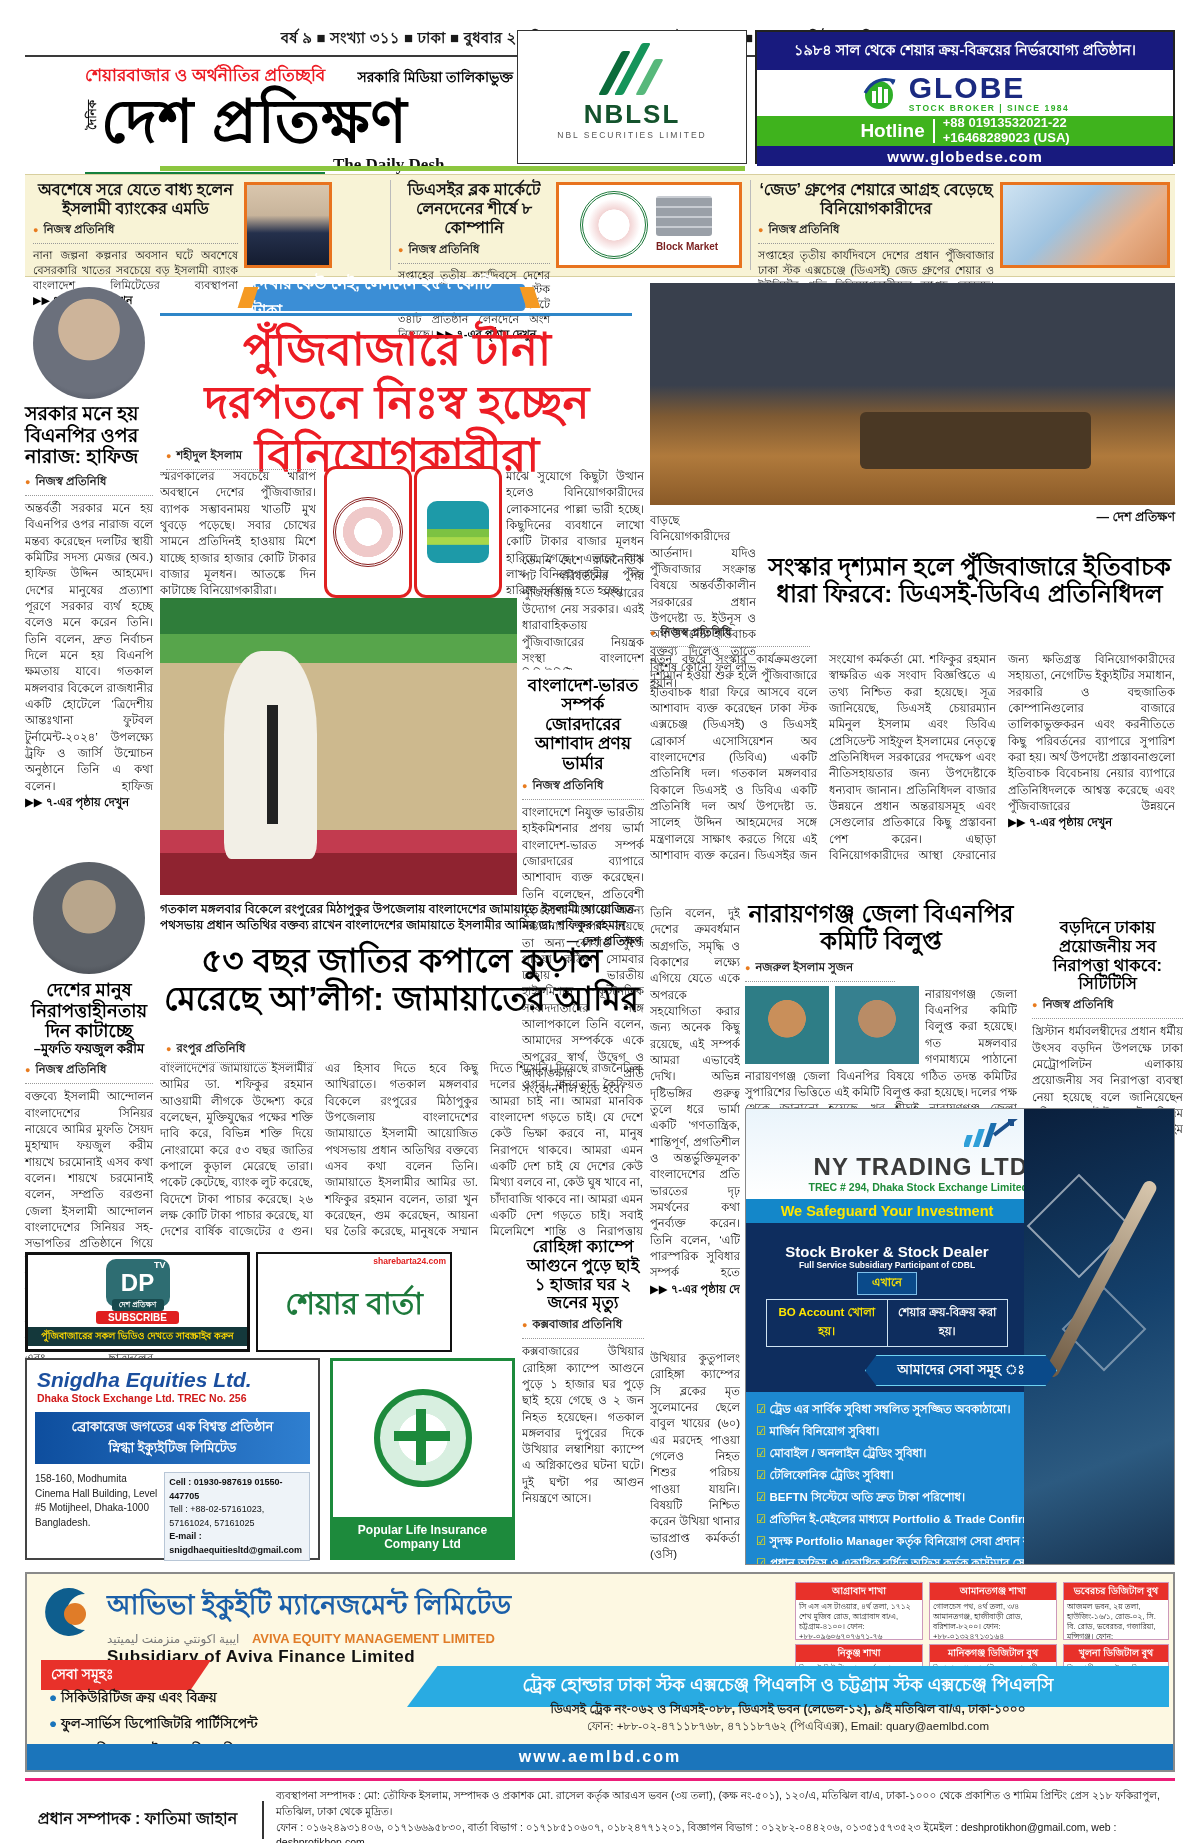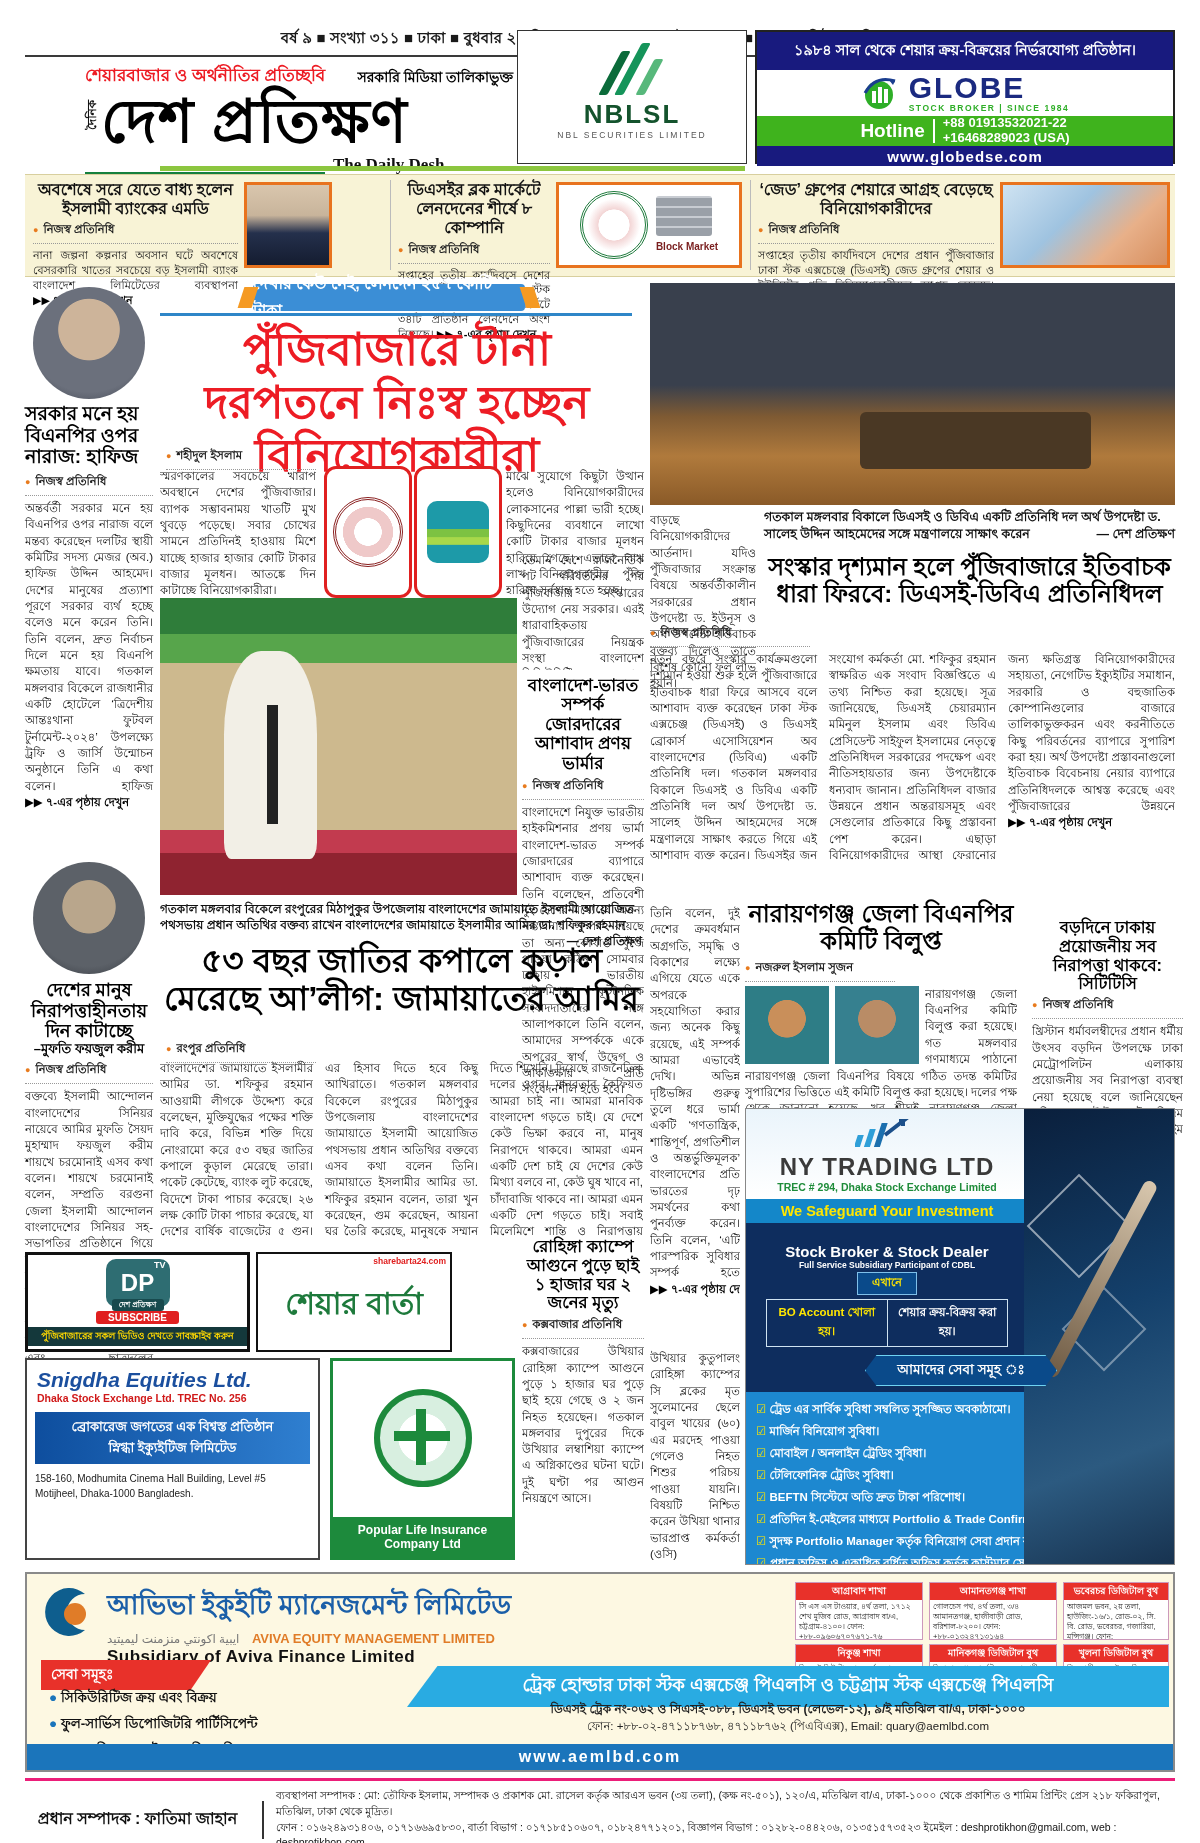--- a/index.html
+++ b/index.html
@@ -194,21 +194,21 @@
     <span style="width:62px;height:62px;border-radius:10px;background:linear-gradient(180deg,#1d9aa8 0 45%,#7dc242 46% 58%,#a8d84a 59% 70%,#1d9aa8 71% 100%);display:inline-block;"></span>
   </div>
   <div class="abs bd" style="left:506px;top:468px;width:138px;height:126px;overflow:hidden;">মাঝে সুযোগে কিছুটা উত্থান হলেও বিনিয়োগকারীদের লোকসানের পাল্লা ভারী হচ্ছে। কিছুদিনের ব্যবধানে লাখো কোটি টাকার বাজার মূলধন হারিয়ে গেছে। এভাবে লাখ লাখ বিনিয়োগকারীর পুঁজি হারিয়ে সর্বস্বান্ত হতে হচ্ছে।</div>
 
   <div class="abs" style="left:650px;top:283px;width:525px;height:222px;background:linear-gradient(180deg,#39404d 0 46%,#7e5a33 60%,#b07a3c 78%,#8a5a28 100%);">
     <span class="abs" style="left:40%;top:58%;width:44%;height:26%;background:#4a3824;border-radius:6px;"></span>
   </div>
 
   <div class="abs bd" style="left:650px;top:512px;width:106px;height:188px;overflow:hidden;">বাড়ছে বিনিয়োগকারীদের আর্তনাদ। যদিও পুঁজিবাজার সংক্রান্ত বিষয়ে অন্তর্বর্তীকালীন সরকারের প্রধান উপদেষ্টা ড. ইউনূস ও অর্থ উপদেষ্টা ইতিবাচক বক্তব্য দিলেও তাতে বিশেষ কোনো ফল লাভ হয়নি।</div>
   <div class="abs cap" style="left:764px;top:509px;width:411px;">
-    <span>গতকাল মঙ্গলবার বিকালে ডিএসই ও ডিবিএ একটি প্রতিনিধি দল অর্থ উপদেষ্টা ড. সালেহ উদ্দিন আহমেদের সঙ্গে মন্ত্রণালয়ে সাক্ষাৎ করেন</span> <span style="float:right;font-weight:800;">— দেশ প্রতিক্ষণ</span>
+     <span style="float:right;font-weight:800;">— দেশ প্রতিক্ষণ</span>
   </div>
   <div class="abs hl ctr" style="left:764px;top:553px;width:411px;font-size:24px;">সংস্কার দৃশ্যমান হলে পুঁজিবাজারে ইতিবাচক ধারা ফিরবে: ডিএসই-ডিবিএ প্রতিনিধিদল</div>
 
   <div class="abs" style="left:650px;top:624px;width:525px;height:272px;">
     <div class="by" style="width:160px;">
         <span class="dot">●</span>
         <span>নিজস্ব প্রতিনিধি</span>
       </div>
     <div class="bd c3" style="height:246px;overflow:hidden;"><span>নতুন বছরে সংস্কার কার্যক্রমগুলো দৃশ্যমান হওয়া শুরু হলে পুঁজিবাজারে ইতিবাচক ধারা ফিরে আসবে বলে আশাবাদ ব্যক্ত করেছেন ঢাকা স্টক এক্সচেঞ্জ (ডিএসই) ও ডিএসই ব্রোকার্স এসোসিয়েশন অব বাংলাদেশের (ডিবিএ) একটি প্রতিনিধি দল। গতকাল মঙ্গলবার বিকালে ডিএসই ও ডিবিএ একটি প্রতিনিধি দল অর্থ উপদেষ্টা ড. সালেহ উদ্দিন আহমেদের সঙ্গে মন্ত্রণালয়ে সাক্ষাৎ করতে গিয়ে এই আশাবাদ ব্যক্ত করেন। ডিএসইর জন সংযোগ কর্মকর্তা মো. শফিকুর রহমান স্বাক্ষরিত এক সংবাদ বিজ্ঞপ্তিতে এ তথ্য নিশ্চিত করা হয়েছে। সূত্র জানিয়েছে, ডিএসই চেয়ারম্যান মমিনুল ইসলাম এবং ডিবিএ প্রেসিডেন্ট সাইফুল ইসলামের নেতৃত্বে প্রতিনিধিদল সরকারের পদক্ষেপ এবং নীতিসহায়তার জন্য উপদেষ্টাকে ধন্যবাদ জানান। প্রতিনিধিদল বাজার উন্নয়নে প্রধান অন্তরায়সমূহ এবং সেগুলোর প্রতিকারে কিছু প্রস্তাবনা পেশ করেন। এছাড়া বিনিয়োগকারীদের আস্থা ফেরানোর জন্য ক্ষতিগ্রস্ত বিনিয়োগকারীদের সহায়তা, নেগেটিভ ইক্যুইটির সমাধান, সরকারি ও বহুজাতিক কোম্পানিগুলোর বাজারে তালিকাভুক্তকরন এবং করনীতিতে কিছু পরিবর্তনের ব্যাপারে সুপারিশ করা হয়। অর্থ উপদেষ্টা প্রস্তাবনাগুলো ইতিবাচক বিবেচনায় নেয়ার ব্যাপারে প্রতিনিধিদলকে আশ্বস্ত করেছে এবং পুঁজিবাজারের উন্নয়নে</span> <span class="more">▶▶ ৭-এর পৃষ্ঠায় দেখুন</span></div>
   </div>
@@ -272,21 +272,21 @@
     <div class="bd" style="height:190px;overflow:hidden;">কক্সবাজারের উখিয়ার রোহিঙ্গা ক্যাম্পে আগুনে পুড়ে ১ হাজার ঘর পুড়ে ছাই হয়ে গেছে ও ২ জন নিহত হয়েছেন। গতকাল মঙ্গলবার দুপুরের দিকে উখিয়ার লম্বাশিয়া ক্যাম্পে এ অগ্নিকাণ্ডের ঘটনা ঘটে। দুই ঘণ্টা পর আগুন নিয়ন্ত্রণে আসে।</div>
   </div>
   <div class="abs bd" style="left:650px;top:1350px;width:90px;height:212px;overflow:hidden;"><span>উখিয়ার কুতুপালং রোহিঙ্গা ক্যাম্পের সি ব্লকের মৃত সুলেমানের ছেলে বাবুল খায়ের (৬০) এর মরদেহ পাওয়া গেলেও নিহত শিশুর পরিচয় পাওয়া যায়নি। বিষয়টি নিশ্চিত করেন উখিয়া থানার ভারপ্রাপ্ত কর্মকর্তা (ওসি)</span> </div>
 
   <div class="abs adbox" style="left:745px;top:1108px;width:430px;height:457px;border:1px solid #888;background:#0e2d5e;overflow:hidden;">
     <div class="abs" style="right:0;top:0;width:150px;height:457px;background:linear-gradient(160deg,#0a1f3c 0%,#14406b 45%,#2c5a80 75%,#17324f 100%);">
       <span class="abs" style="left:18px;top:80px;width:70px;height:70px;border:2px solid rgba(255,255,255,.55);transform:rotate(45deg);"></span>
       <span class="abs" style="left:50px;top:190px;width:56px;height:56px;border:2px solid rgba(255,255,255,.4);transform:rotate(45deg);"></span>
       <span class="abs" style="left:70px;top:60px;width:14px;height:220px;background:linear-gradient(180deg,#d8c7ae,#6e5a43);transform:rotate(28deg);border-radius:7px;"></span>
     </div>
-    <div style="width:282px;background:linear-gradient(180deg,#eaf4fb,#ffffff);text-align:center;padding:10px 0 6px;">
+    <div style="width:282px;background:linear-gradient(180deg,#eaf4fb,#ffffff);text-align:right;padding:10px 0 6px;">
       <svg width="64" height="30" viewBox="0 0 64 30">
         <rect x="8" y="16" width="6" height="12" fill="#2f9fd8" transform="skewX(-18)"></rect>
         <rect x="18" y="10" width="6" height="18" fill="#2f9fd8" transform="skewX(-18)"></rect>
         <rect x="28" y="4" width="6" height="24" fill="#1b6fae" transform="skewX(-18)"></rect>
         <path d="M30 16 L48 2 L44 2 M48 2 L48 7" stroke="#1b4f8a" stroke-width="4" fill="none"></path>
       </svg>
       <div style="font-size:24px;font-weight:900;color:#3a3a3a;letter-spacing:1px;">NY TRADING LTD</div>
       <div style="font-size:10.5px;font-weight:800;color:#1e8c3a;">TREC # 294, Dhaka Stock Exchange Limited</div>
     </div>
     <div style="width:282px;background:#1487c9;color:#ffe600;font-size:14.5px;font-weight:800;text-align:center;padding:4px 0;">We Safeguard Your Investment</div>
@@ -335,20 +335,25 @@
     <div style="padding:8px 10px 2px;">
       <div style="font-size:21px;font-weight:800;font-style:italic;color:#1b4f9e;">Snigdha Equities Ltd.</div>
       <div style="font-size:10.5px;font-weight:700;color:#d01818;">Dhaka Stock Exchange Ltd. TREC No. 256</div>
     </div>
     <div style="margin:6px 8px;background:linear-gradient(90deg,#0e4e9e,#2f7fd0);color:#fff;text-align:center;font-weight:800;font-size:13px;padding:5px 2px;border-radius:0;">
       <span style="display:block;">ব্রোকারেজ জগতের এক বিশ্বস্ত প্রতিষ্ঠান</span>
       <span style="display:block;">স্নিগ্ধা ইক্যুইটিজ লিমিটেড</span>
     </div>
     <div style="display:flex;gap:6px;padding:2px 8px;">
       <span style="flex:1;font-size:10px;color:#222;line-height:1.45;">158-160, Modhumita Cinema Hall Building, Level #5 Motijheel, Dhaka-1000 Bangladesh.</span>
+      <span style="flex:1.1;background:#eef3f8;border:1px solid #b8c6d6;font-size:9px;line-height:1.5;padding:3px 4px;">
+        <span style="display:block;font-weight:700;">Cell : 01930-987619 01550-447705</span>
+        <span style="display:block;">Tell : +88-02-57161023, 57161024, 57161025</span>
+        <span style="display:block;font-weight:700;">E-mail : snigdhaequitiesltd@gmail.com</span>
+      </span>
     </div>
   </div>
 
   <div class="abs adbox" style="left:330px;top:1358px;width:185px;height:202px;border:3px solid #1d8a3c;background:#fff;text-align:center;">
     <span class="circle" style="display:inline-block;margin-top:28px;width:86px;height:86px;border:6px solid #1d8a3c;background:radial-gradient(circle,#fff 40%,#d8efe0 41%);position:relative;">
       <span style="position:absolute;left:36px;top:14px;width:10px;height:56px;background:#1d8a3c;"></span>
       <span style="position:absolute;left:14px;top:36px;width:56px;height:10px;background:#1d8a3c;"></span>
     </span>
     <div style="position:absolute;left:0;right:0;bottom:0;background:#1d8a3c;color:#fff;font-size:12px;font-weight:800;padding:6px 2px;">Popular Life Insurance Company Ltd</div>
   </div>

